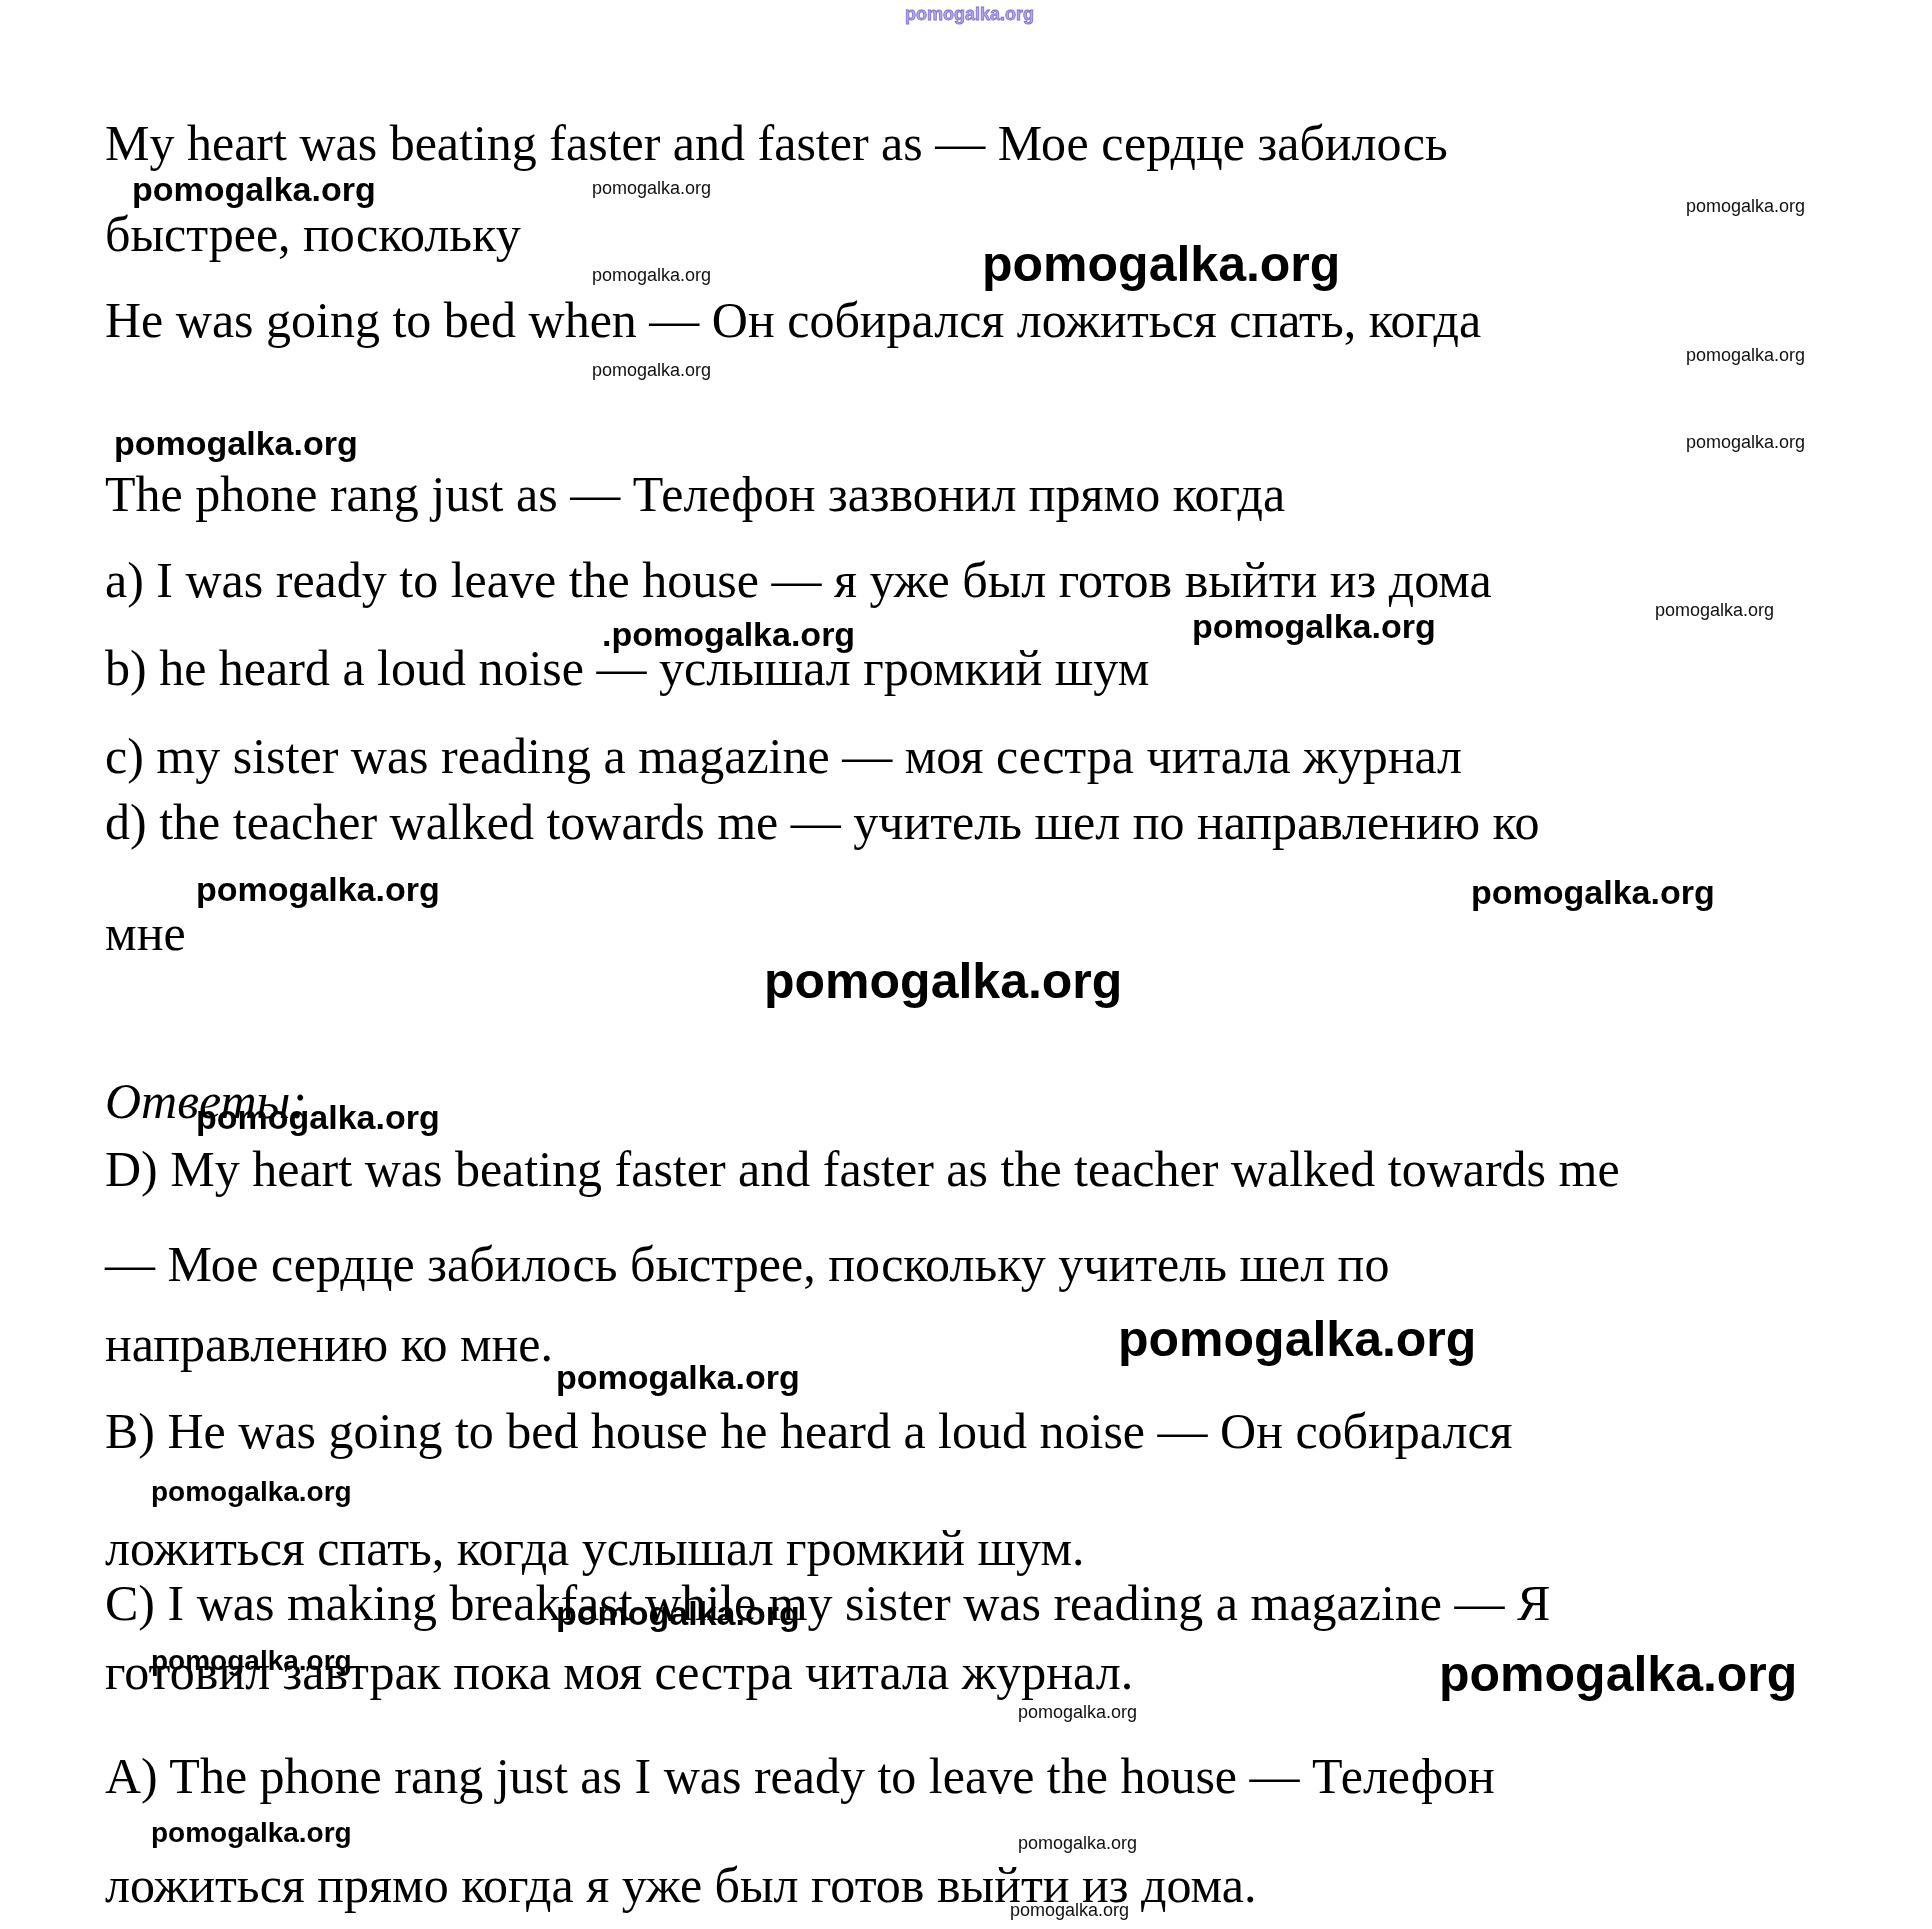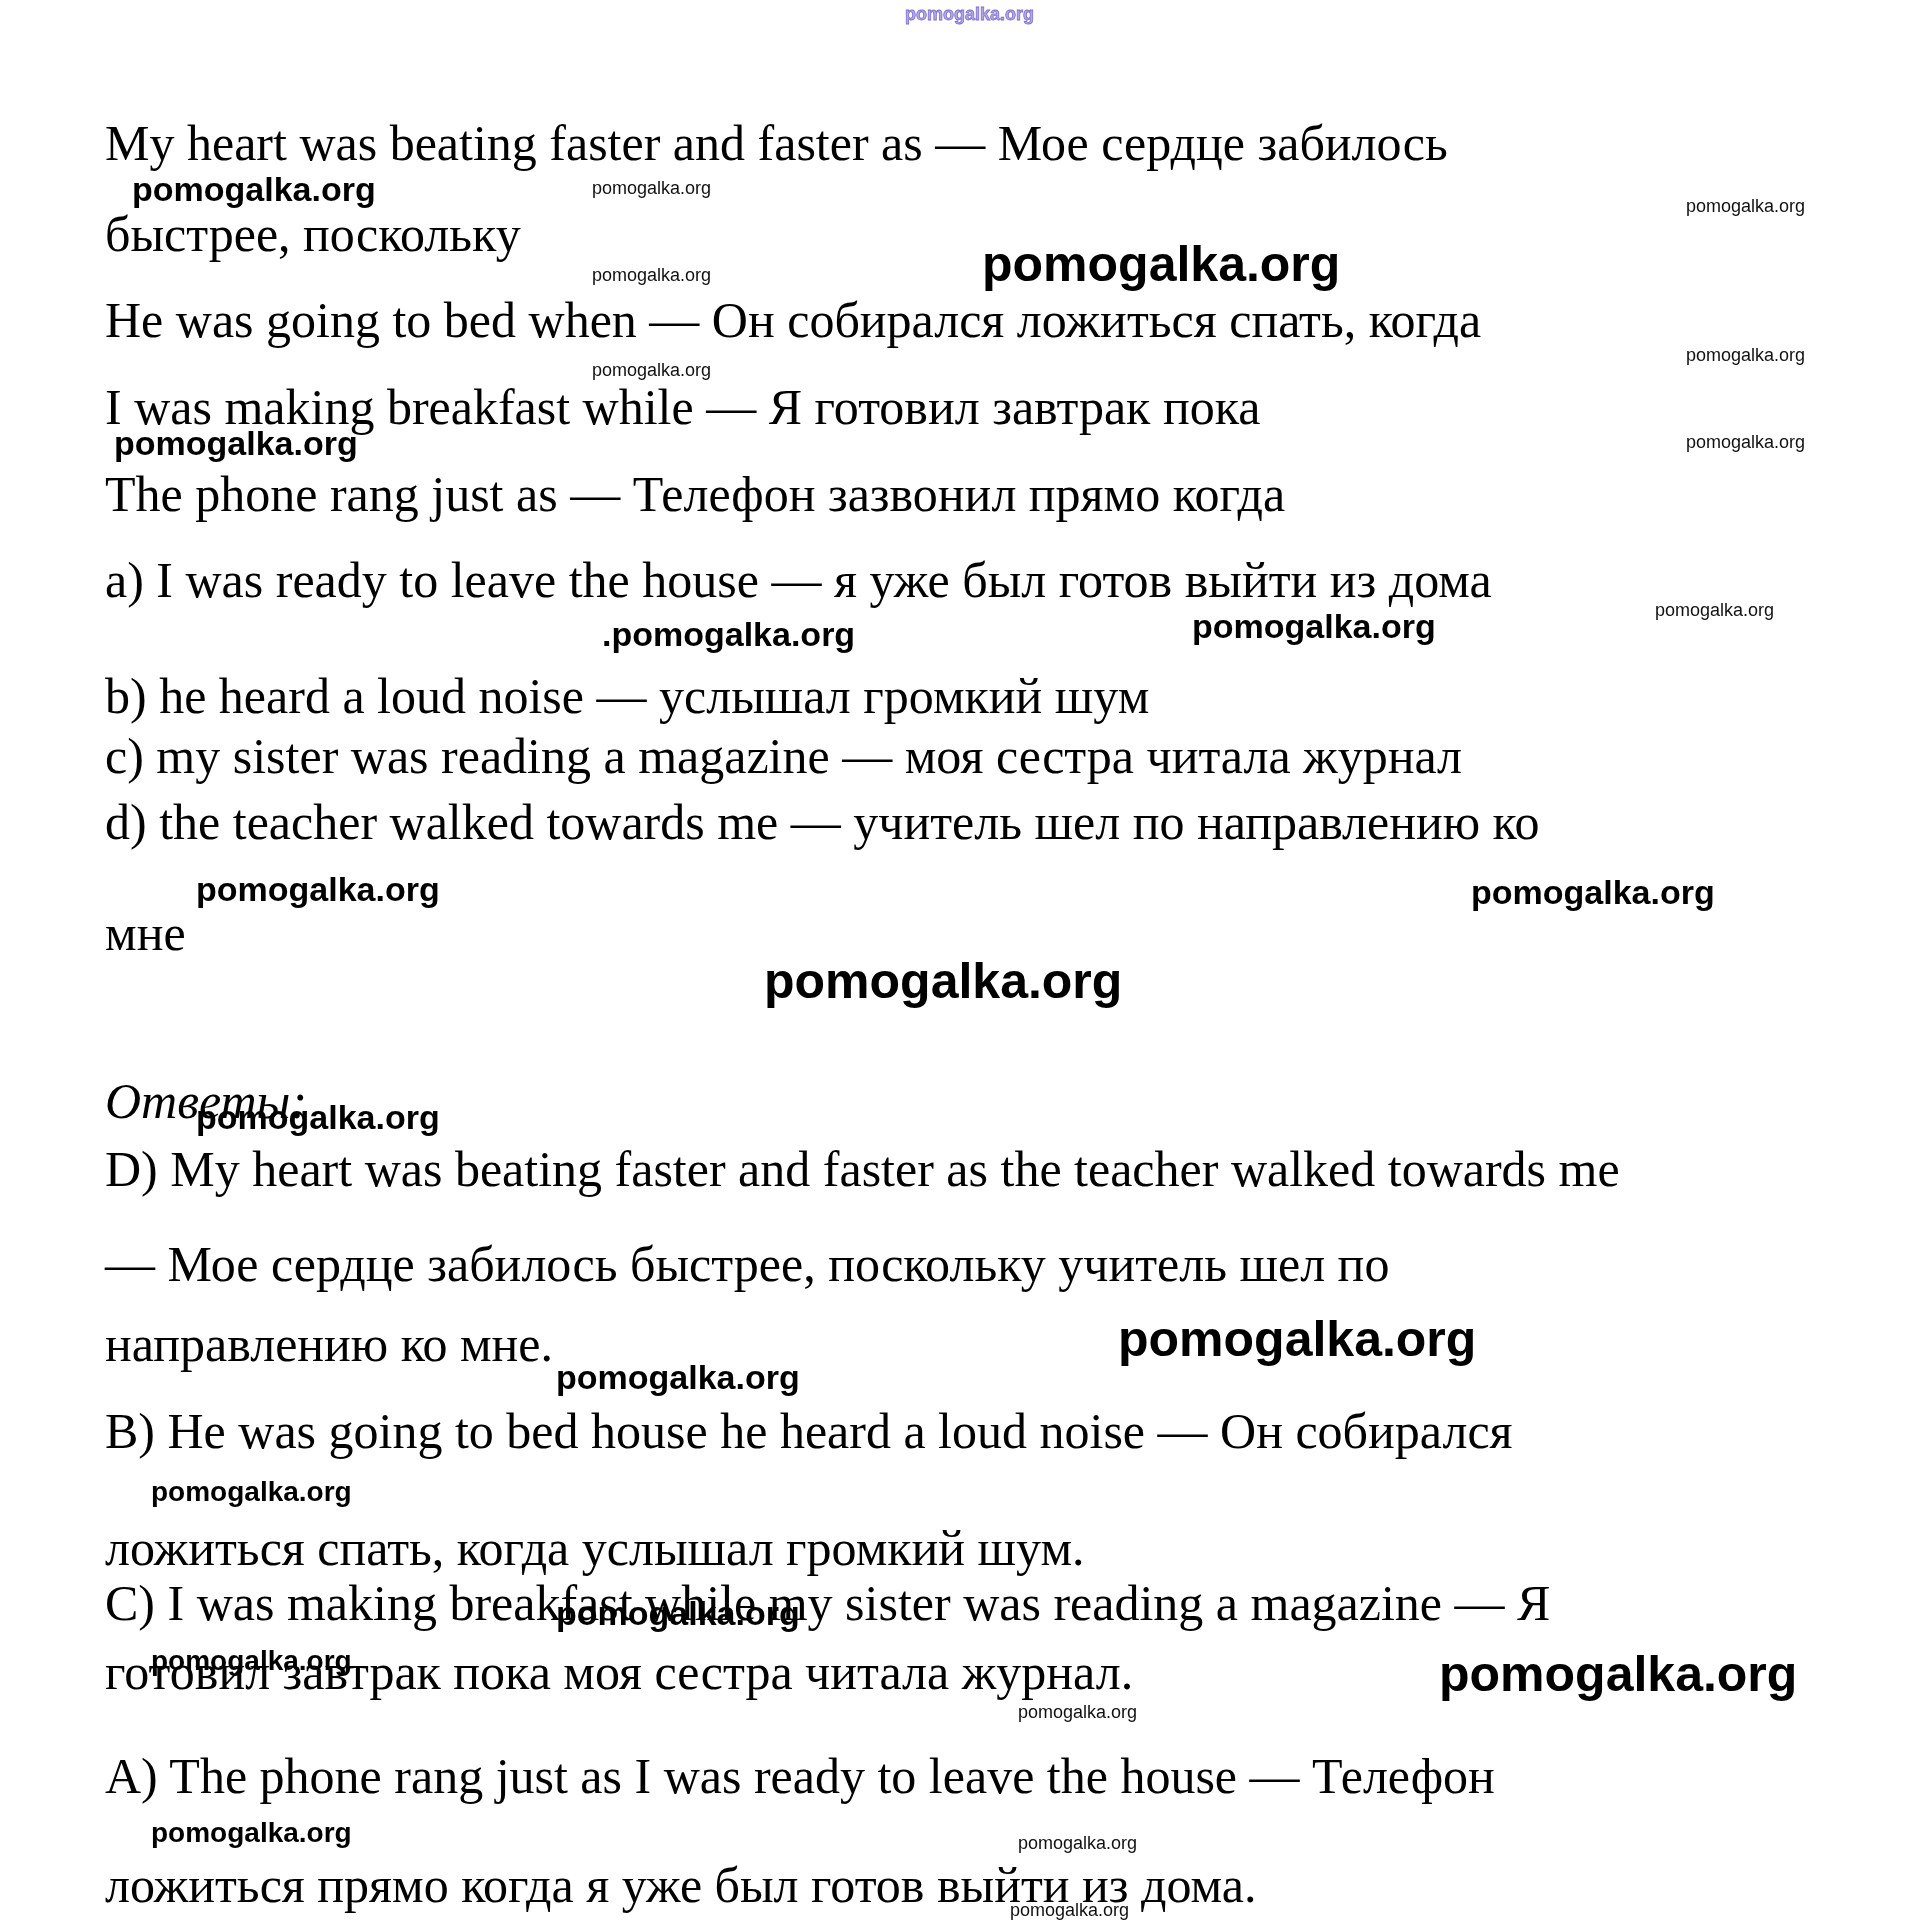--- a/index.html
+++ b/index.html
@@ -39,25 +39,24 @@
   }
 </style>
 </head>
 <body>
 
 <div class="page">
 
   <div class="line" style="top:115px;">My heart was beating faster and faster as — Мое сердце забилось</div>
   <div class="line" style="top:206px;">быстрее, поскольку</div>
   <div class="line" style="top:292px;">He was going to bed when — Он собирался ложиться спать, когда</div>
-  <div class="line" style="top:379px;">I was making breakfast while — Я готовил завтрак пока</div>
   <div class="line" style="top:466px;">The phone rang just as — Телефон зазвонил прямо когда</div>
 
   <div class="line" style="top:552px;">a) I was ready to leave the house — я уже был готов выйти из дома</div>
-  <div class="line" style="top:668px;">b) he heard a loud noise — услышал громкий шум</div>
+  <div class="line" style="top:640px;">b) he heard a loud noise — услышал громкий шум</div>
   <div class="line" style="top:728px;text-align:right;">c) my sister was reading a magazine — моя сестра читала журнал</div>
   <div class="line" style="top:794px;">d) the teacher walked towards me — учитель шел по направлению ко</div>
   <div class="line" style="top:905px;">мне</div>
 
   <div class="line italic" style="top:1042px;margin-top:31px;">Ответы:</div>
 
   <div class="line" style="top:1141px;">D) My heart was beating faster and faster as the teacher walked towards me</div>
   <div class="line" style="top:1236px;">— Мое сердце забилось быстрее, поскольку учитель шел по</div>
   <div class="line" style="top:1316px;">направлению ко мне.</div>
   <div class="line" style="top:1403px;">B) He was going to bed house he heard a loud noise — Он собирался</div>

